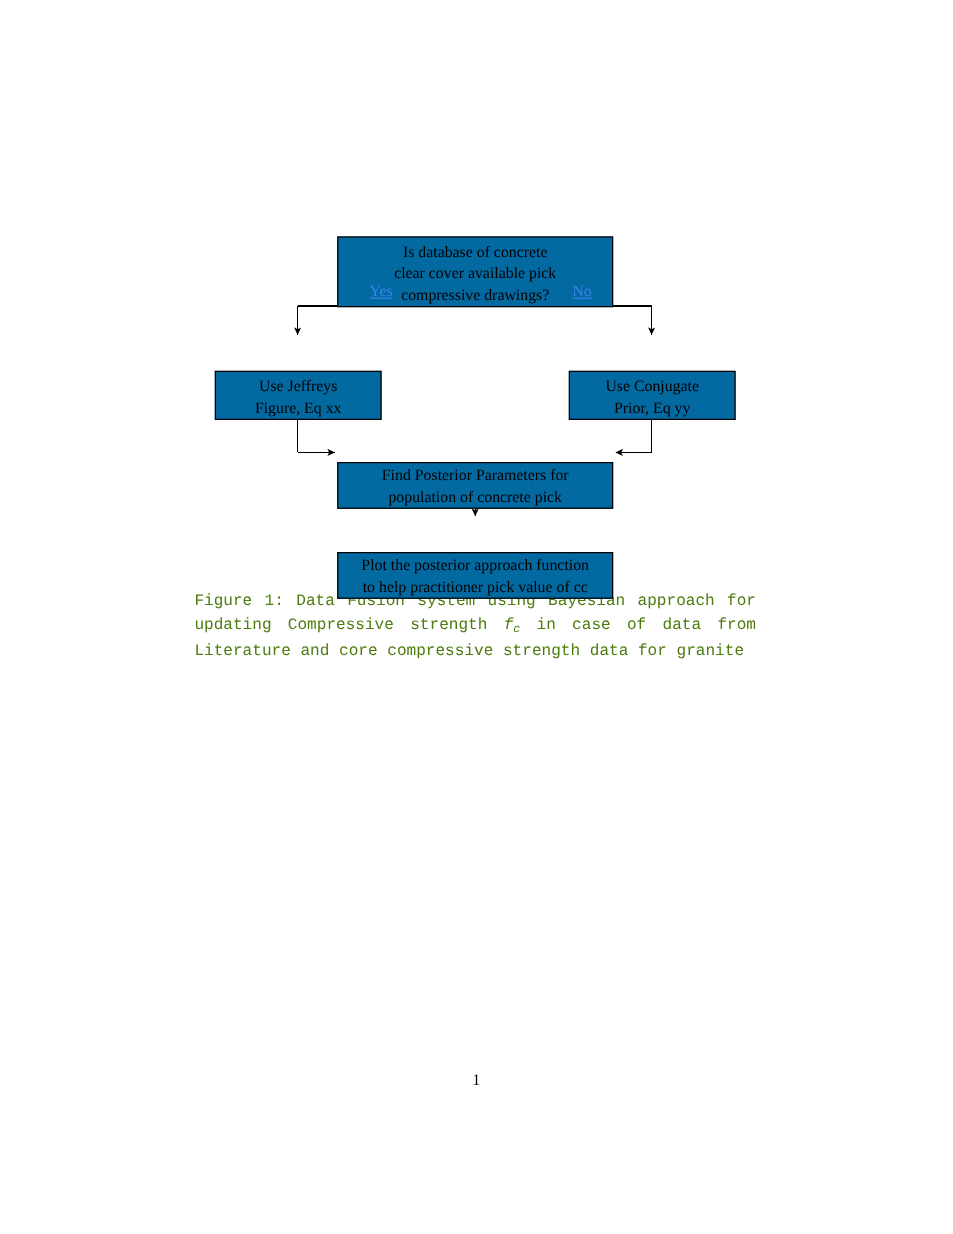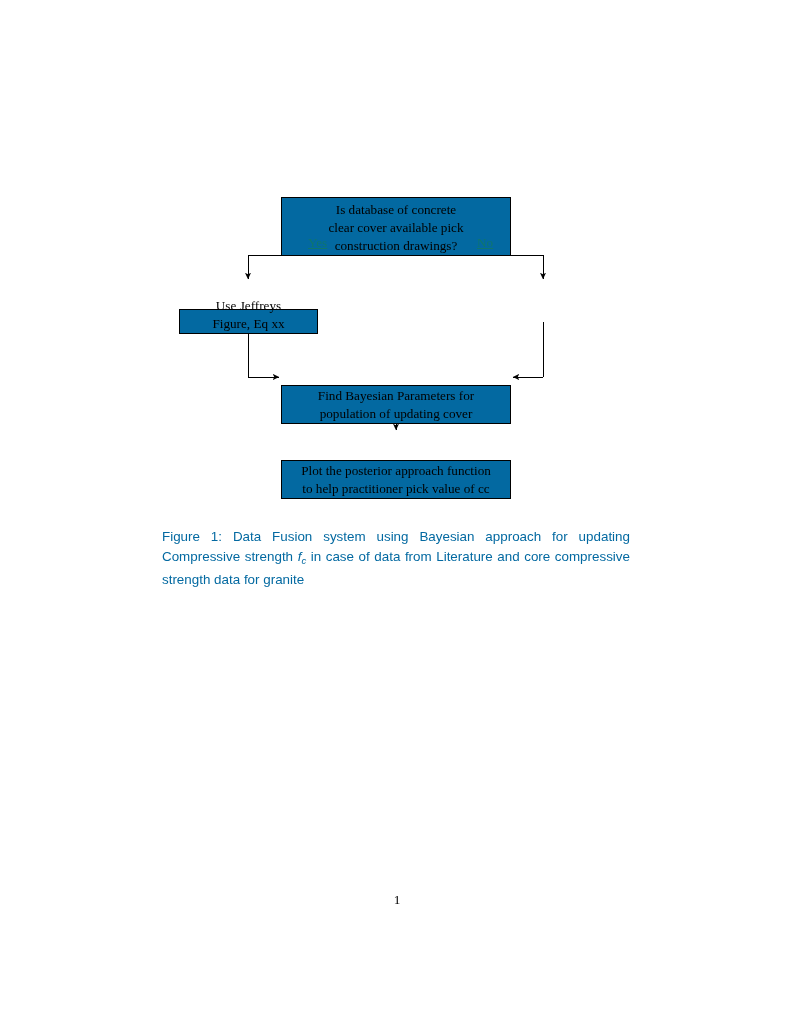--- a/index.html
+++ b/index.html
@@ -43,31 +43,31 @@
     color: #000000;
     z-index: 3;
     margin-top: 28px;
   }
   .node .line {
     display: block;
     white-space: nowrap;
   }
 
   #node-decision { left: 281px; top: 169px;  width: 230px; height: 59px; }
-  #node-jeffreys { left: 179px; top: 281px;  width: 139px; height: 25px; }
+  #node-jeffreys { left: 179px; top: 281px;  width: 139px; height: 41px; }
   #node-conjugate{ left: 474px; top: 281px;  width: 139px; height: 41px; }
   #node-posterior{ left: 281px; top: 357px;  width: 230px; height: 39px; }
   #node-plot     { left: 281px; top: 432px;  width: 230px; height: 39px; }
 
   .edge-label {
     position: absolute;
     font-family: "Liberation Serif", "DejaVu Serif", serif;
     font-size: 13.2px;
     line-height: 16px;
-    color: #0f766e;
+    color: #3b82f6;
     z-index: 4;
     background: transparent;
     white-space: nowrap;
     text-decoration: underline;
   }
   #label-yes { left: 308px; top: 235px; }
   #label-no  { left: 477px; top: 235px; }
 
   svg.connectors {
     position: absolute;
@@ -76,26 +76,25 @@
     height: 490px;
     z-index: 1;
   }
 
   
   #caption {
     position: absolute;
     left: 162px;
     top: 492px;
     width: 468px;
-    font-family: Liberation Sans, sans-serif;
+    font-family: Liberation Mono, monospace;
     font-size: 13.4px;
     line-height: 19.6px;
     text-align: justify;
-    color: #0369a1;
-    margin-top: 35px;
+    color: #4d7c0f;
   }
   #caption .ital {
     font-style: italic;
   }
   #caption .sub {
     font-style: italic;
     font-size: 9.6px;
     vertical-align: -0.28em;
   }
 
@@ -140,35 +139,39 @@
         <path d="M543,322 L543,377"></path>
         <path d="M543,377 L513,377" marker-end="url(#arrowhead)"></path>
 
         <path d="M396,396 L396,430" marker-end="url(#arrowhead)"></path>
       </g>
     </svg>
 
     <div class="node" id="node-decision">
       <span class="line">Is database of concrete</span>
       <span class="line">clear cover available pick</span>
-      <span class="line">construction drawings?</span>
+      <span class="line">compressive drawings?</span>
     </div>
 
     <div class="edge-label" id="label-yes">Yes</div>
     <div class="edge-label" id="label-no">No</div>
 
     <div class="node" id="node-jeffreys">
       <span class="line">Use Jeffreys</span>
       <span class="line">Figure, Eq xx</span>
     </div>
 
+    <div class="node" id="node-conjugate">
+      <span class="line">Use Conjugate</span>
+      <span class="line">Prior, Eq yy</span>
+    </div>
 
     <div class="node" id="node-posterior">
-      <span class="line">Find Bayesian Parameters for</span>
-      <span class="line">population of updating cover</span>
+      <span class="line">Find Posterior Parameters for</span>
+      <span class="line">population of concrete pick</span>
     </div>
 
     <div class="node" id="node-plot">
       <span class="line">Plot the posterior approach function</span>
       <span class="line">to help practitioner pick value of cc</span>
     </div>
 
   </div>
 
   <div id="caption"><span>Figure 1:</span> <span>Data Fusion system using Bayesian approach for updating Compressive strength</span> <span class="ital">f</span><span class="sub">c</span> <span>in case of data from Literature and core compressive strength data for granite</span></div>

